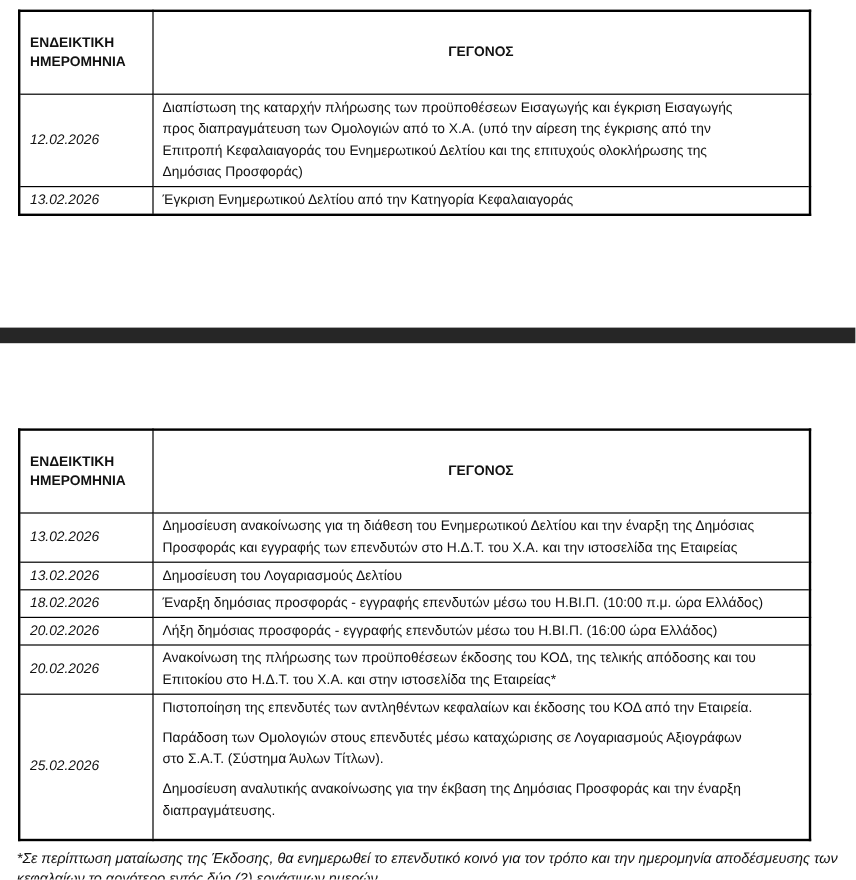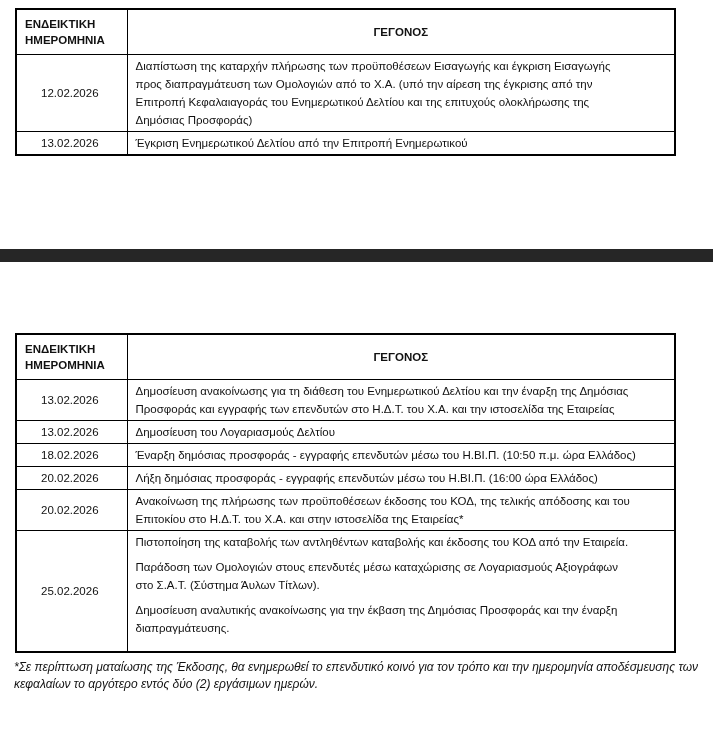--- a/index.html
+++ b/index.html
@@ -27,32 +27,33 @@
   table.schedule th,
   table.schedule td {
     border: 1px solid #000000;
     vertical-align: middle;
     font-size: 11.5px;
   }
   .col-date { width: 111px; }
   th.hdr-date {
     text-align: left;
     font-weight: bold;
-    padding: 6px 8px;
+    padding: 18px 8px;
     line-height: 16px;
   }
   th.hdr-event {
     font-weight: bold;
     padding: 3px 8px;
     line-height: 16px;
   }
   td.date {
-    padding: 2px 24px;
+    padding: 2px 8px;
     line-height: 18px;
     white-space: nowrap;
+    font-style: italic;
   }
   td.event {
     padding: 2px 38px 2px 8px;
     line-height: 18px;
     text-align: left;
   }
   td.event p {
     margin: 0 0 7px 0;
   }
   td.event p:last-child { margin-bottom: 12px; }
@@ -88,21 +89,21 @@
         <th class="hdr-event">ΓΕΓΟΝΟΣ</th>
       </tr>
     </thead>
     <tbody>
       <tr>
         <td class="date">12.02.2026</td>
         <td class="event">Διαπίστωση της καταρχήν πλήρωσης των προϋποθέσεων Εισαγωγής και έγκριση Εισαγωγής προς διαπραγμάτευση των Ομολογιών από το Χ.Α. (υπό την αίρεση της έγκρισης από την Επιτροπή Κεφαλαιαγοράς του Ενημερωτικού Δελτίου και της επιτυχούς ολοκλήρωσης της Δημόσιας Προσφοράς)</td>
       </tr>
       <tr>
         <td class="date">13.02.2026</td>
-        <td class="event">Έγκριση Ενημερωτικού Δελτίου από την Επιτροπή Ενημερωτικού</td>
+        <td class="event">Έγκριση Ενημερωτικού Δελτίου από την Κατηγορία Κεφαλαιαγοράς</td>
       </tr>
     </tbody>
   </table>
 
   <div class="divider-bar"></div>
 
   <table class="schedule" id="table-2">
     <colgroup>
         <col class="col-date">
         <col class="col-event">
@@ -117,34 +118,34 @@
       <tr>
         <td class="date">13.02.2026</td>
         <td class="event">Δημοσίευση ανακοίνωσης για τη διάθεση του Ενημερωτικού Δελτίου και την έναρξη της Δημόσιας Προσφοράς και εγγραφής των επενδυτών στο Η.Δ.Τ. του Χ.Α. και την ιστοσελίδα της Εταιρείας</td>
       </tr>
       <tr>
         <td class="date">13.02.2026</td>
         <td class="event">Δημοσίευση του Λογαριασμούς Δελτίου</td>
       </tr>
       <tr>
         <td class="date">18.02.2026</td>
-        <td class="event">Έναρξη δημόσιας προσφοράς - εγγραφής επενδυτών μέσω του Η.ΒΙ.Π. (10:50 π.μ. ώρα Ελλάδος)</td>
+        <td class="event">Έναρξη δημόσιας προσφοράς - εγγραφής επενδυτών μέσω του Η.ΒΙ.Π. (10:00 π.μ. ώρα Ελλάδος)</td>
       </tr>
       <tr>
         <td class="date">20.02.2026</td>
         <td class="event">Λήξη δημόσιας προσφοράς - εγγραφής επενδυτών μέσω του Η.ΒΙ.Π. (16:00 ώρα Ελλάδος)</td>
       </tr>
       <tr>
         <td class="date">20.02.2026</td>
         <td class="event">Ανακοίνωση της πλήρωσης των προϋποθέσεων έκδοσης του ΚΟΔ, της τελικής απόδοσης και του Επιτοκίου στο Η.Δ.Τ. του Χ.Α. και στην ιστοσελίδα της Εταιρείας*</td>
       </tr>
       <tr>
         <td class="date">25.02.2026</td>
         <td class="event">
-          <p>Πιστοποίηση της καταβολής των αντληθέντων καταβολής και έκδοσης του ΚΟΔ από την Εταιρεία.</p>
+          <p>Πιστοποίηση της επενδυτές των αντληθέντων κεφαλαίων και έκδοσης του ΚΟΔ από την Εταιρεία.</p>
           <p>Παράδοση των Ομολογιών στους επενδυτές μέσω καταχώρισης σε Λογαριασμούς Αξιογράφων στο Σ.Α.Τ. (Σύστημα Άυλων Τίτλων).</p>
           <p>Δημοσίευση αναλυτικής ανακοίνωσης για την έκβαση της Δημόσιας Προσφοράς και την έναρξη διαπραγμάτευσης.</p>
         </td>
       </tr>
     </tbody>
   </table>
 
   <p class="footnote">*Σε περίπτωση ματαίωσης της Έκδοσης, θα ενημερωθεί το επενδυτικό κοινό για τον τρόπο και την ημερομηνία αποδέσμευσης των κεφαλαίων το αργότερο εντός δύο (2) εργάσιμων ημερών.</p>
 
 </div>

